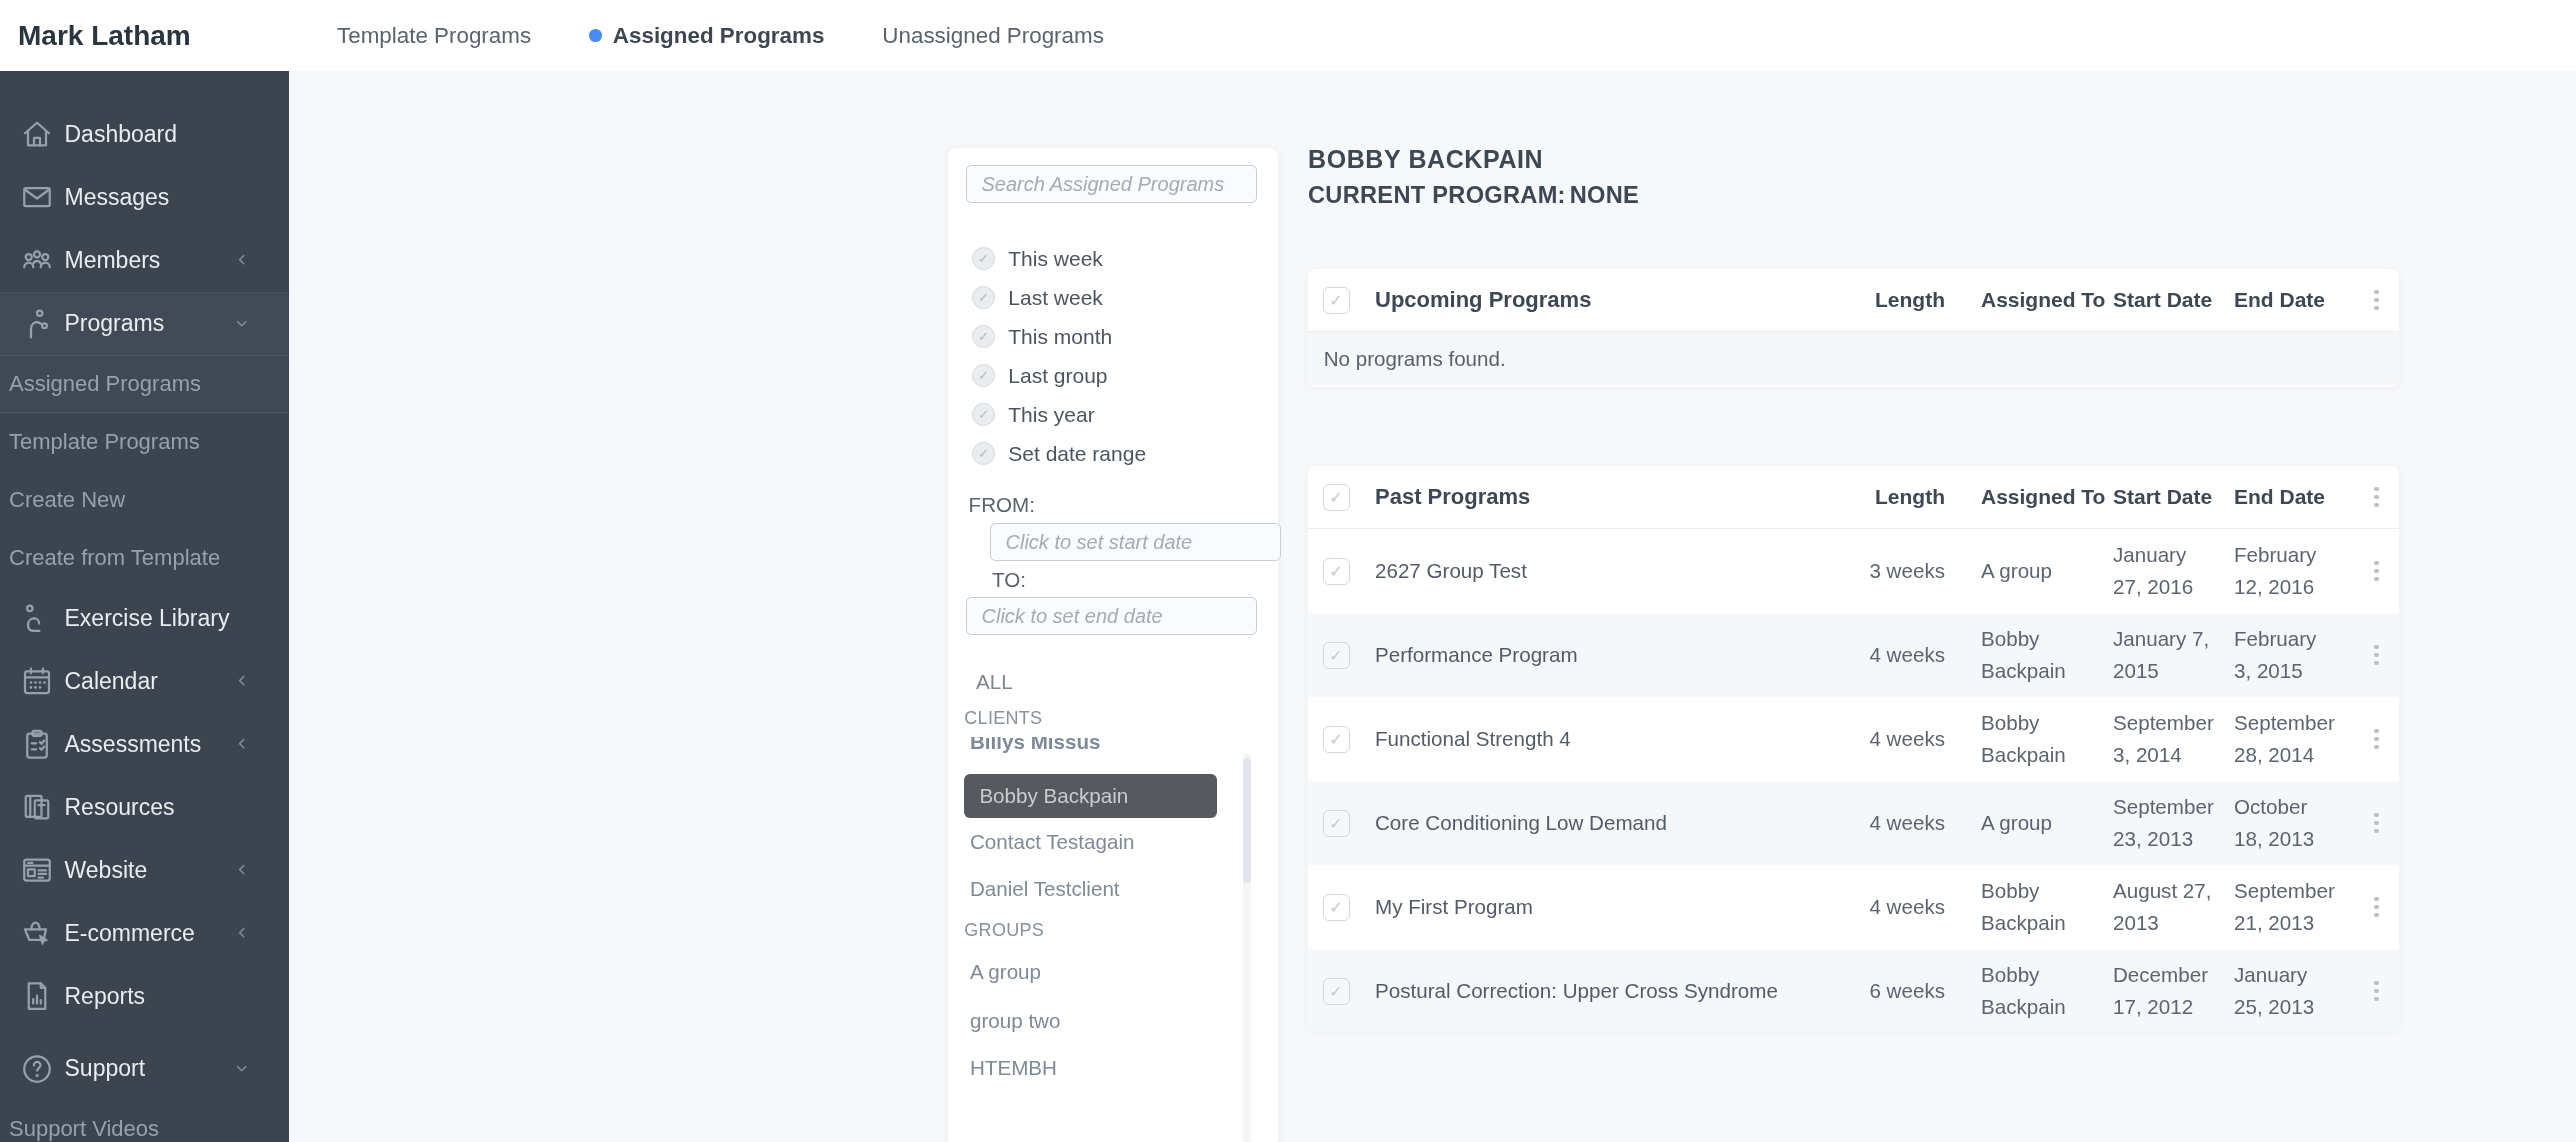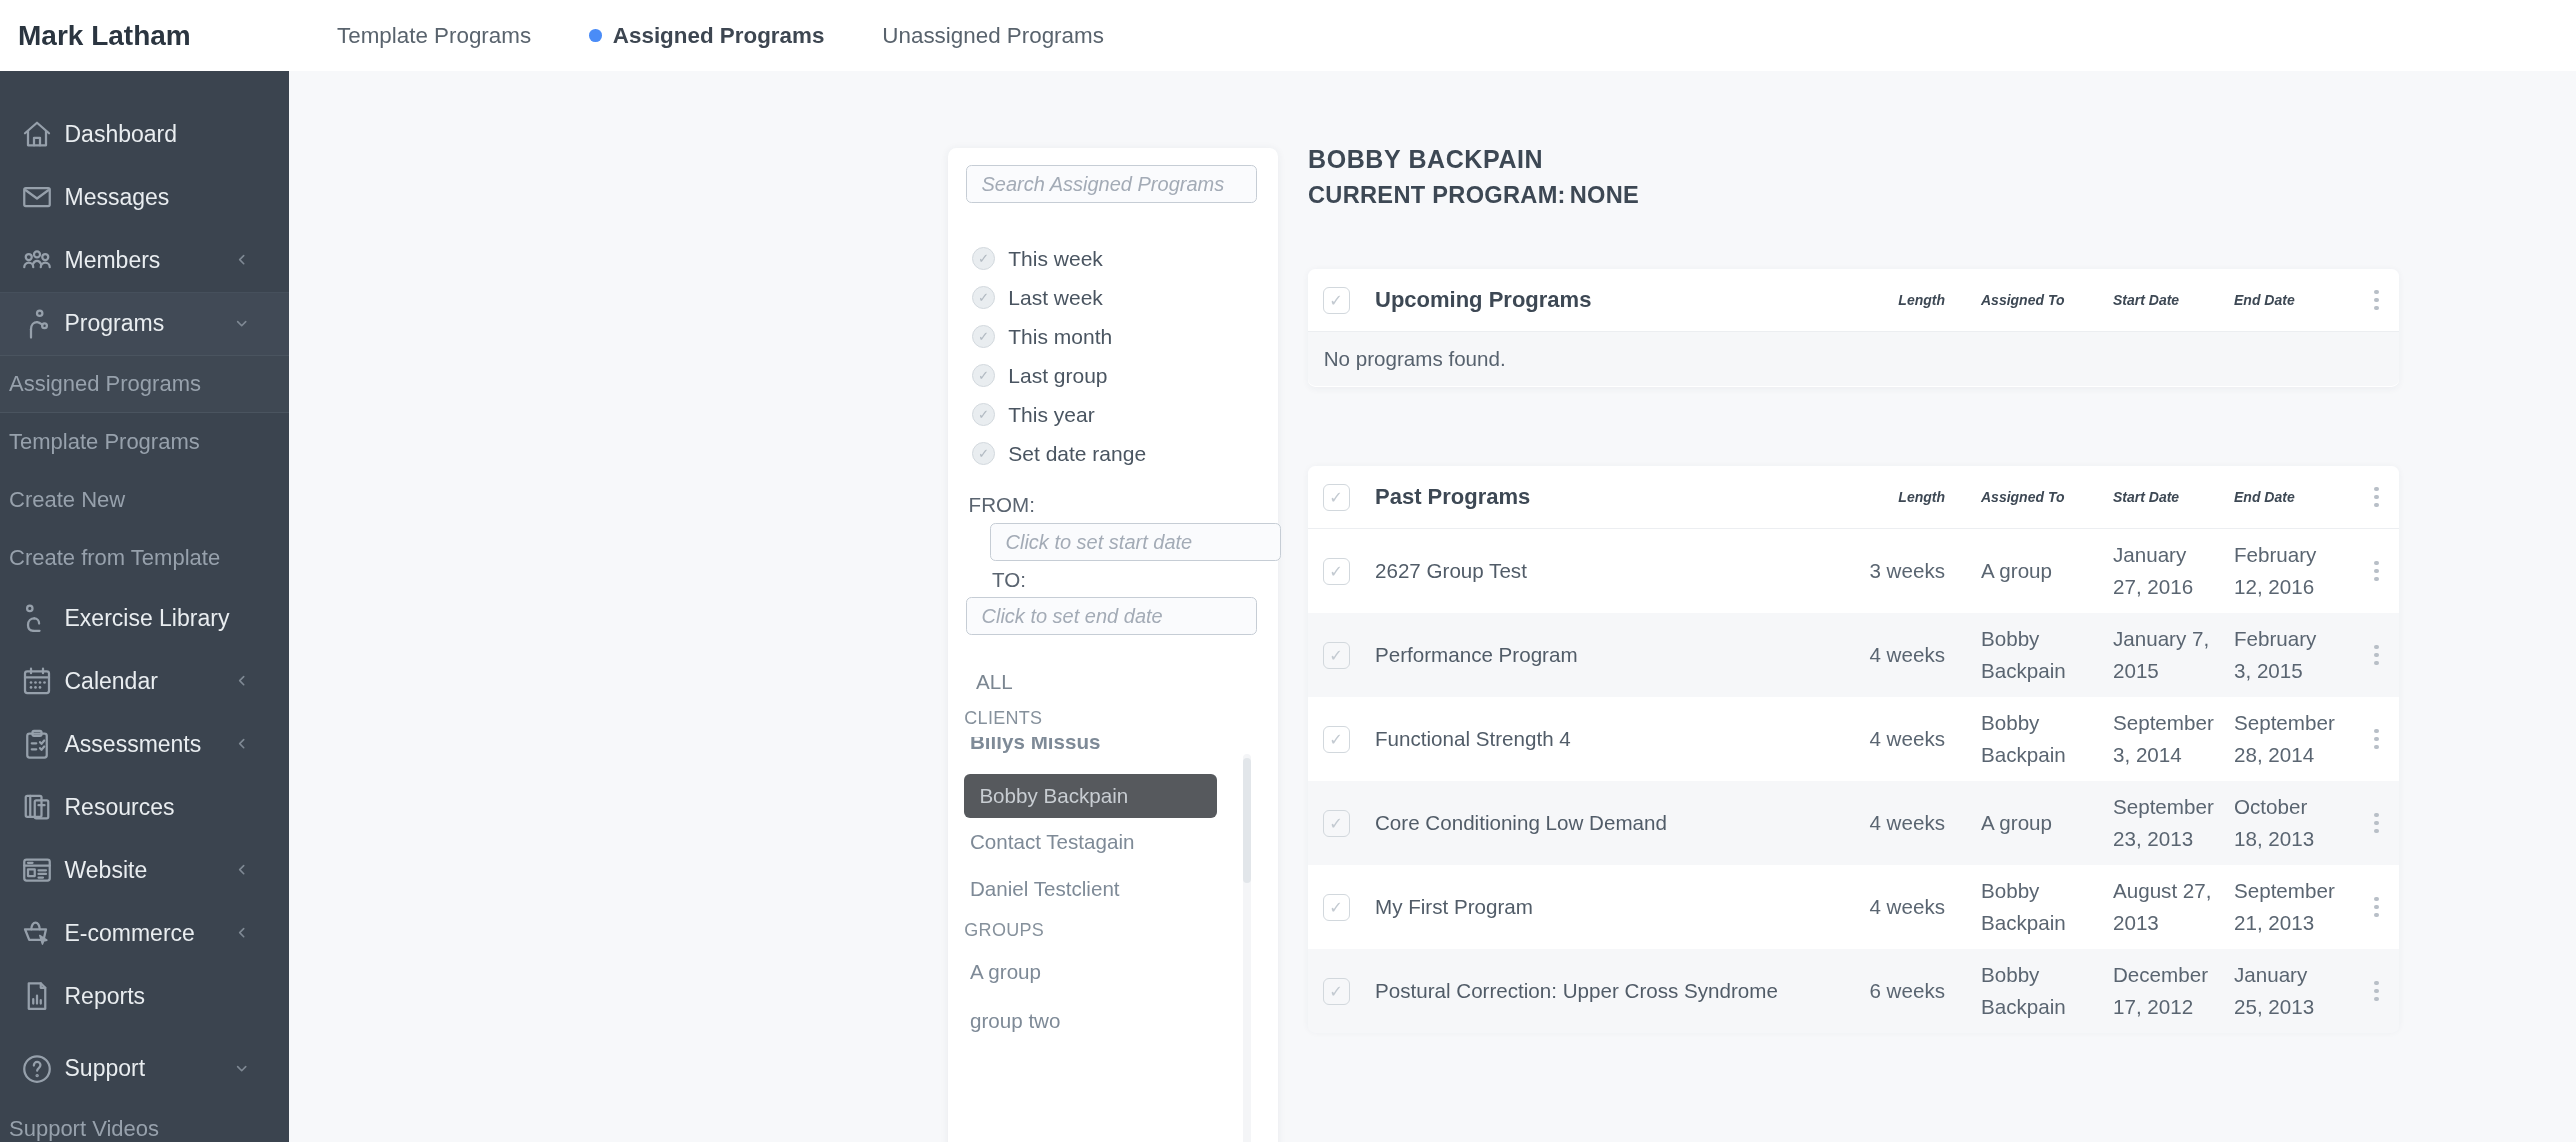--- a/index.html
+++ b/index.html
@@ -67,21 +67,21 @@
   
   .detail{position:absolute;left:1308px;top:145px;width:1091px;z-index:2;}
   .client-name{font-size:25px;font-weight:600;color:#3d4854;letter-spacing:0.6px;}
   .current-program{margin-top:7.9px;font-size:23.6px;font-weight:600;color:#3d4854;letter-spacing:0.3px;display:flex;gap:4px;}
   .card{position:absolute;left:0;width:1091px;background:var(--card);border-radius:7.3px;box-shadow:0 1.2px 7.3px rgba(40,50,70,.05);}
   .card.upcoming{top:124px;height:118px;}
   .card.past{top:321px;height:564px;}
   .grid{display:grid;grid-template-columns:67px 472px 98px 168px 121px 121px 43px;align-items:center;}
   .thead{height:63px;border-bottom:1.2px solid var(--line);}
   .thead .t-title{font-size:22px;font-weight:700;color:var(--th);}
-  .thead .t-col{font-size:14px;font-weight:600;color:var(--th);font-style:italic;}
+  .thead .t-col{font-size:21px;font-weight:600;color:var(--th);}
   .cb{width:27px;height:27px;margin-left:14.5px;border:1.8px solid #d2d8dd;border-radius:6px;color:#c3cad1;font-size:16.3px;display:flex;align-items:center;justify-content:center;cursor:pointer;}
   .col-len{text-align:right;}
   .col-ass{padding-left:36px;}
   .col-sd{padding-right:21px;}
   .col-ed{padding-right:27px;}
   .kebab{justify-self:center;display:flex;flex-direction:column;gap:4.2px;cursor:pointer;padding:6px;}
   .kebab i{width:4.2px;height:4.2px;border-radius:50%;background:#b8bfc7;}
   .empty-row{height:54px;background:var(--row-alt);border-radius:0 0 7.3px 7.3px;display:flex;align-items:center;padding-left:15.7px;font-size:20.6px;color:#57626e;}
   .trow{height:84px;font-size:20.6px;color:var(--td);cursor:pointer;}
   .trow:nth-child(even){background:var(--row-alt);}
@@ -347,20 +347,21 @@
   <div class="group-label clients">CLIENTS</div>
 
   <div class="clients-list">
     <div class="list-item clipped">Billys Missus</div>
     <div class="list-item selected">Bobby Backpain</div>
     <div class="list-item i2">Contact Testagain</div>
     <div class="list-item i3">Daniel Testclient</div>
     <div class="group-label groups">GROUPS</div>
     <div class="list-item g0">A group</div>
     <div class="list-item g1">group two</div>
+    <div class="list-item g2">HTEMBH</div>
   </div>
 
   <div class="vscroll">
     <div class="thumb"></div>
   </div>
 </div>
 
 <div class="detail">
   <div class="client-name">BOBBY BACKPAIN</div>
   <div class="current-program">

